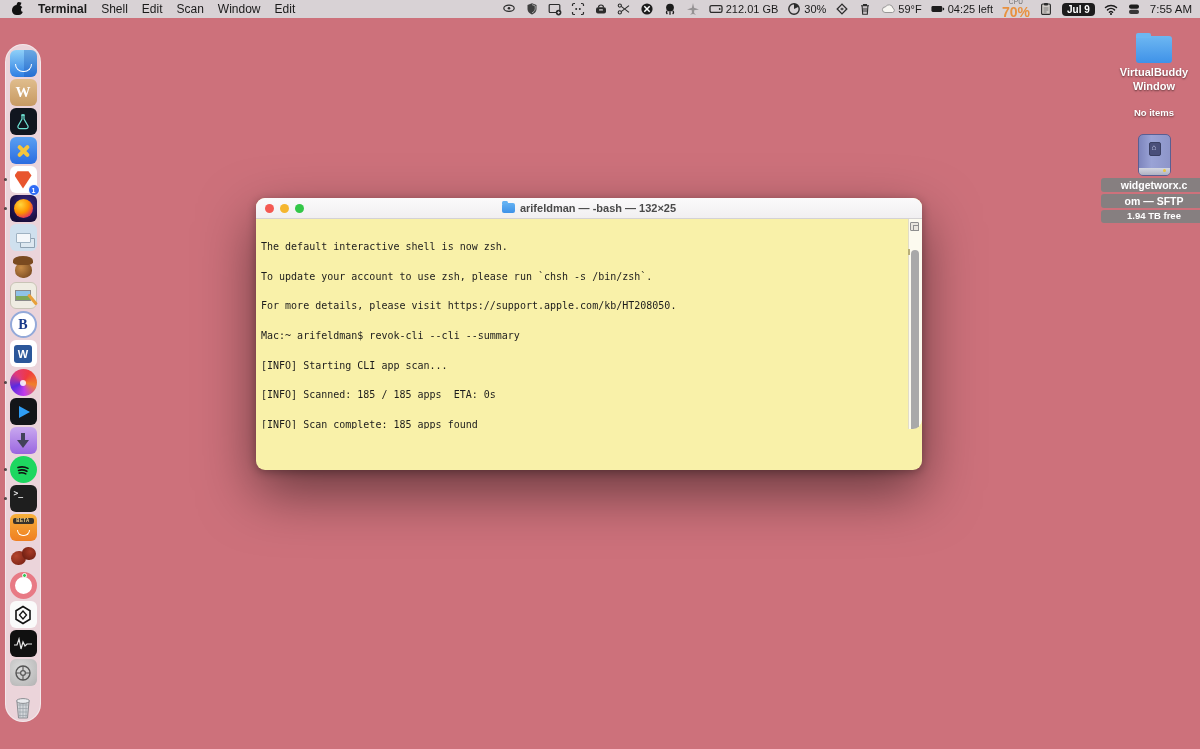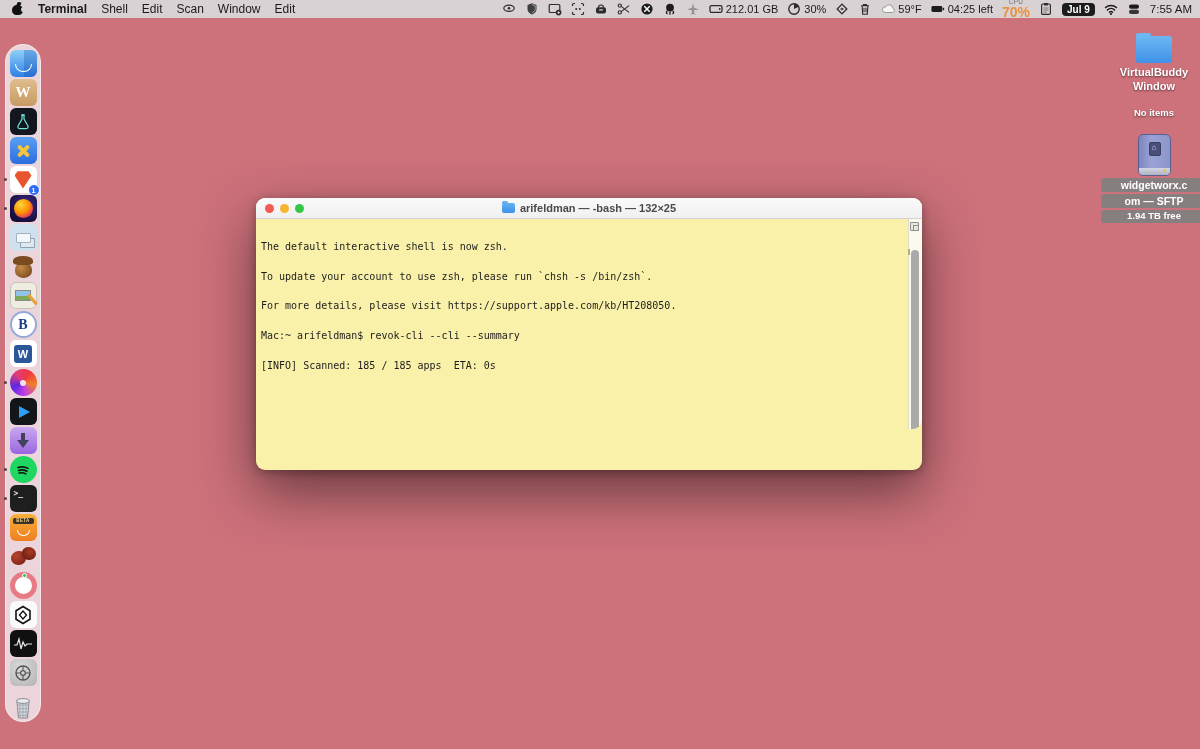--- a/index.html
+++ b/index.html
@@ -391,21 +391,23 @@
     <div class="wtitle">
       <span class="tfolder"></span>
       <span>arifeldman — -bash — 132×25</span>
     </div>
   </div>
   <div class="content">
     <div>The default interactive shell is now zsh.</div>
     <div>To update your account to use zsh, please run `chsh -s /bin/zsh`.</div>
     <div>For more details, please visit https://support.apple.com/kb/HT208050.</div>
     <div>Mac:~ arifeldman$ revok-cli --cli --summary</div>
+    <div>[INFO] Starting CLI app scan...</div>
     <div>[INFO] Scanned: 185 / 185 apps  ETA: 0s</div>
+    <div>[INFO] Scan complete: 185 apps found</div>
     <div>&nbsp;</div>
     
     
     
     
     
     
     
     
     

